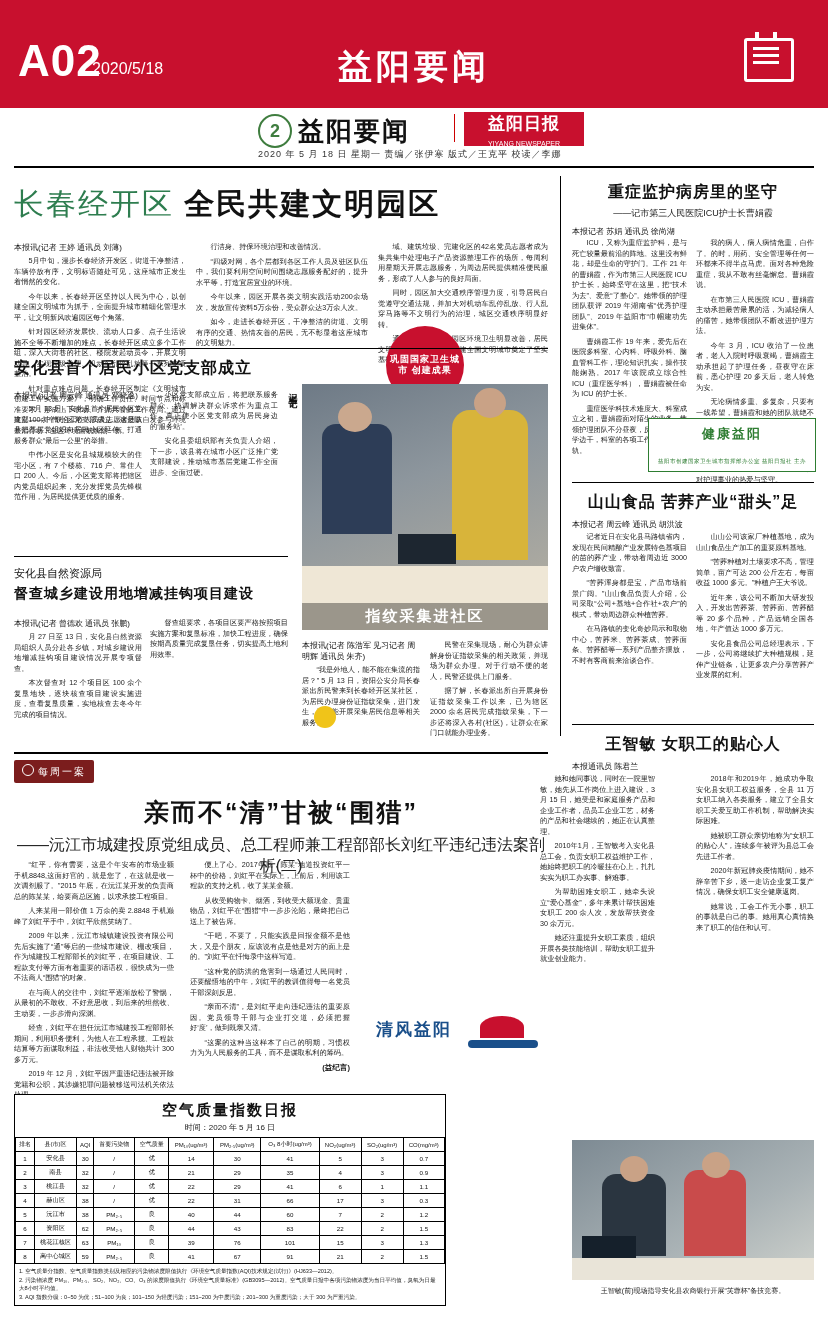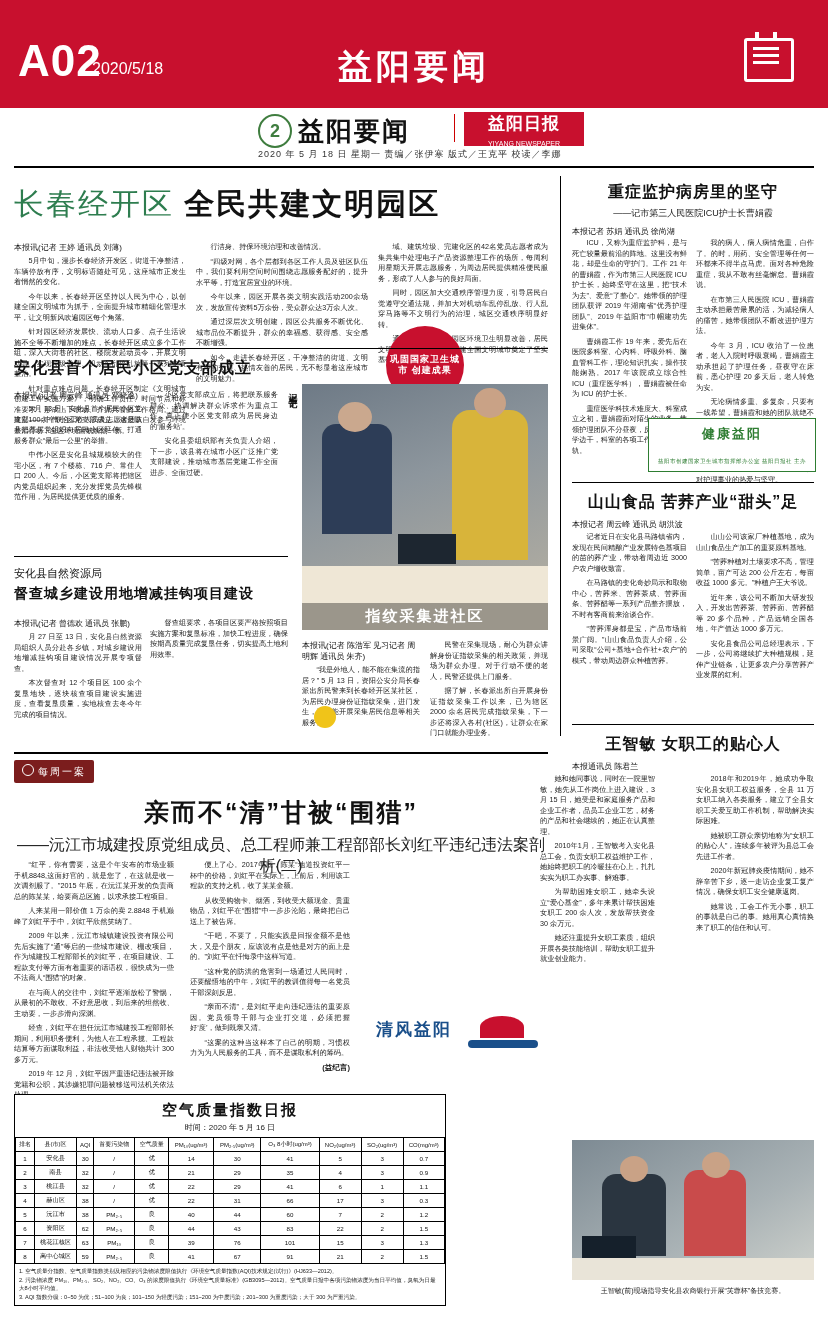--- a/index.html
+++ b/index.html
@@ -113,21 +113,20 @@
       <p>今年以来，长春经开区坚持以人民为中心，以创建全国文明城市为抓手，全面提升城市精细化管理水平，让文明新风吹遍园区每个角落。</p>
       <p>针对园区经济发展快、流动人口多、点子生活设施不全等不断增加的难点，长春经开区成立多个工作组，深入大街巷的社区、楼院发起动员令，开展文明劝导，实现垃圾治理、机动车乱停乱放等一系列专项整治。</p>
       <p>针对重点难点问题，长春经开区制定《文明城市创建工作实施方案》，明确工作责任、时间节点和标准要求，形成上下联动、齐抓共管的工作格局。通过建立100余个联合工作人员及志愿者团队自发参与环境整治行动，全区环境面貌焕然一新。</p>
     </div>
   </div>
   <div class="col" style="left:196px;top:242px;width:172px;">
     <div class="tcol">
       <p>行洁身、持保环境治理和改善情况。</p>
       <p>“四级对网，各个层都到各区工作人员及驻区队伍中，我们要利用空间时间围绕志愿服务配好的，提升水平等，打造宜居宜业的环境。</p>
       <p>今年以来，园区开展各类文明实践活动200余场次，发放宣传资料5万余份，受众群众达3万余人次。</p>
-      <p>通过深层次文明创建，园区公共服务不断优化、城市品位不断提升，群众的幸福感、获得感、安全感不断增强。</p>
       <p>如今，走进长春经开区，干净整洁的街道、文明有序的交通、热情友善的居民，无不彰显着这座城市的文明魅力。</p>
     </div>
   </div>
   <div class="col" style="left:378px;top:242px;width:170px;">
     <div class="tcol">
       <p>域、建筑垃圾、完建化区的42名党员志愿者成为集共集中处理电子产品资源整理工作的场所，每周利用星期天开展志愿服务，为周边居民提供精准便民服务，形成了人人参与的良好局面。</p>
       <p>同时，园区加大交通秩序管理力度，引导居民自觉遵守交通法规，并加大对机动车乱停乱放、行人乱穿马路等不文明行为的治理，城区交通秩序明显好转。</p>
       <p>通过一系列举措，园区环境卫生明显改善，居民文明素养不断提高，为创建全国文明城市奠定了坚实基础。</p>
     </div>
     <div class="badge-round" style="left:8px;top:84px;width:78px;height:78px;">巩固国家卫生城市 创建成果</div>
@@ -234,22 +233,22 @@
 
   <div class="hrule" style="left:572px;top:482px;width:242px;"></div>
 
   <div class="col" style="left:572px;top:492px;width:242px;">
     <div class="head2" style="text-align:center;">山山食品  苦荞产业“甜头”足</div>
     <div class="byline" style="margin-top:6px;">本报记者 周云峰 通讯员 胡洪波</div>
   </div>
   <div class="col" style="left:572px;top:532px;width:115px;">
     <div class="tcol">
       <p>记者近日在安化县马路镇省内，发现在民间精酿产业发展特色基项目的苗的荞产业，带动着周边近 3000 户农户增收致富。</p>
+      <p>“苦荞浑身都是宝，产品市场前景广阔。”山山食品负责人介绍，公司采取“公司+基地+合作社+农户”的模式，带动周边群众种植苦荞。</p>
       <p>在马路镇的变化奇妙局示和取物中心，苦荞米、苦荞茶成、苦荞面条、苦荞醋等一系列产品整齐摆放，不时有客商前来洽谈合作。</p>
-      <p>“苦荞浑身都是宝，产品市场前景广阔。”山山食品负责人介绍，公司采取“公司+基地+合作社+农户”的模式，带动周边群众种植苦荞。</p>
     </div>
   </div>
   <div class="col" style="left:696px;top:532px;width:118px;">
     <div class="tcol">
       <p>山山公司该家厂种植基地，成为山山食品生产加工的重要原料基地。</p>
       <p>“苦荞种植对土壤要求不高，管理简单，亩产可达 200 公斤左右，每亩收益 1000 多元。”种植户王大爷说。</p>
       <p>近年来，该公司不断加大研发投入，开发出苦荞茶、苦荞面、苦荞醋等 20 多个品种，产品远销全国各地，年产值达 1000 多万元。</p>
       <p>安化县食品公司总经理表示，下一步，公司将继续扩大种植规模，延伸产业链条，让更多农户分享苦荞产业发展的红利。</p>
     </div>
   </div>

